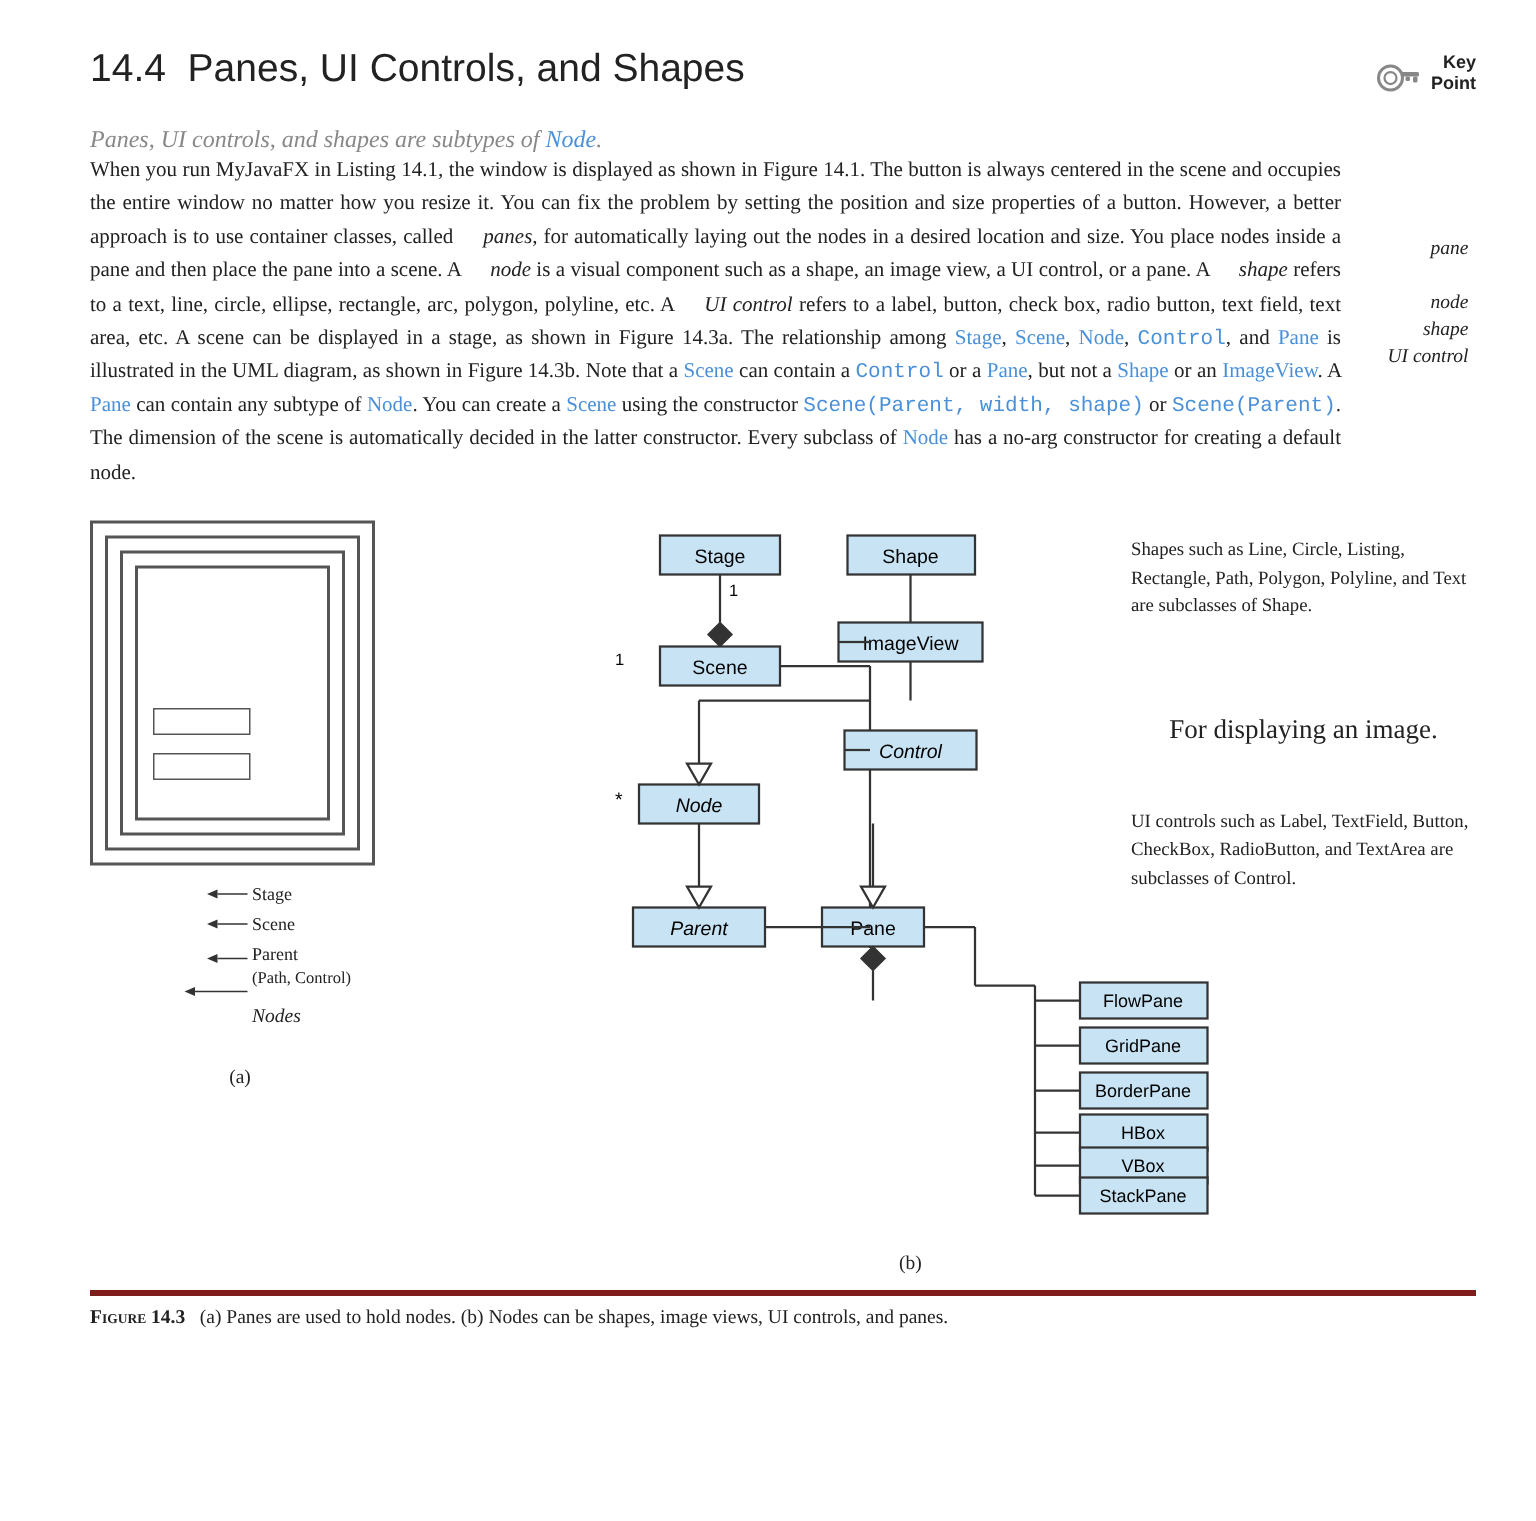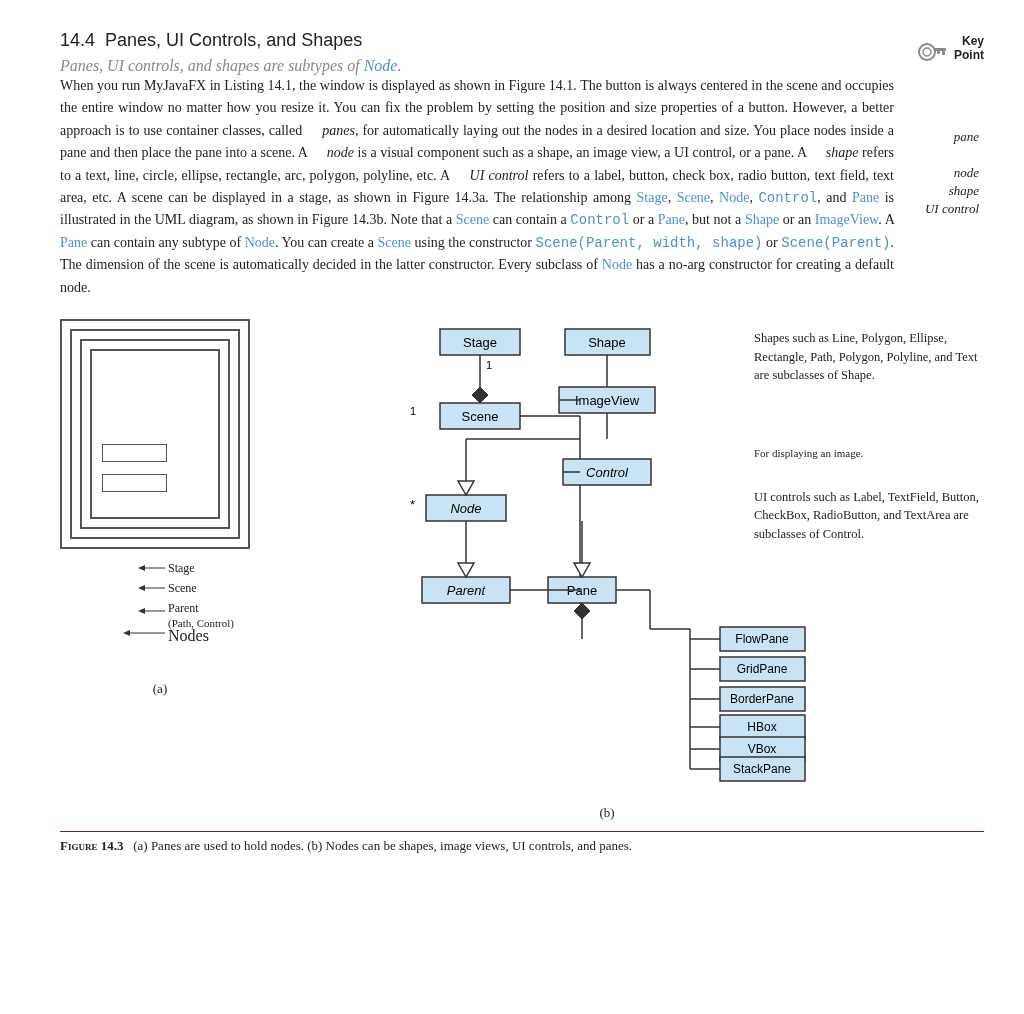--- a/index.html
+++ b/index.html
@@ -7,24 +7,24 @@
       background: #fff;
       font-family: Georgia, 'Times New Roman', serif;
       font-size: 14px;
       color: #222;
       width: 1024px;
       min-height: 1014px;
       padding: 30px 40px 30px 60px;
       position: relative;
     }
     h1.section-title {
-      font-size: 18px;
+      font-size: 26px;
       font-weight: normal;
       color: #222;
-      margin-bottom: 6px;
+      margin-bottom: 24px;
       font-family: Arial, sans-serif;
     }
     .subtitle {
       color: #888;
       font-style: italic;
       font-size: 16px;
     }
     .key-point {
       position: absolute;
       top: 30px;
@@ -143,21 +143,21 @@
         <line x1="105" y1="80" x2="70" y2="80" stroke="#333" stroke-width="1"></line>
 
         <polygon points="85,12 85,18 78,15" fill="#333"></polygon>
         <polygon points="85,32 85,38 78,35" fill="#333"></polygon>
         <polygon points="85,55 85,61 78,58" fill="#333"></polygon>
         <polygon points="70,77 70,83 63,80" fill="#333"></polygon>
       </svg>
       <div style="position:absolute; top:8px; left:108px; font-size:12px;">Stage</div>
       <div style="position:absolute; top:28px; left:108px; font-size:12px;">Scene</div>
       <div style="position:absolute; top:48px; left:108px; font-size:12px;">Parent<br><span style="font-size:11px">(Path, Control)</span></div>
-      <div style="position:absolute; top:74px; left:108px; font-size:16px;">Nodes</div>
+      <div style="position:absolute; top:88px; left:108px; font-size:13px;font-style:italic;">Nodes</div>
     </div>
     <div style="text-align:center; font-size:13px; margin-top:4px;">(a)</div>
   </div>
 
   <div style="flex:1; position:relative; min-width:400px;">
     <svg width="520" height="480" style="overflow:visible">
 
       <rect x="170" y="10" width="80" height="26" fill="#c8e4f4" stroke="#333" stroke-width="1.5"></rect>
       <text x="210" y="28" text-anchor="middle" font-size="13" font-family="Arial,sans-serif">Stage</text>
 
@@ -247,27 +247,27 @@
 
       <line x1="346" y1="271" x2="380" y2="271" stroke="#333" stroke-width="1.5"></line>
       <line x1="380" y1="271" x2="380" y2="310" stroke="#333" stroke-width="1.5"></line>
     </svg>
 
     <div style="text-align:center; font-size:13px; margin-top:2px; margin-left:200px;">(b)</div>
   </div>
 
   <div class="annotations-right" style="margin-top:10px;">
     <div class="ann-item">
-      <div class="ann-label" style="margin-bottom:2px; font-size:12.5px;">Shapes such as Line, Polygon, Ellipse, Rectangle, Path, Polygon, Polyline, and Text are subclasses of Shape.</div>
+      <div class="ann-label" style="margin-bottom:2px; font-size:12.5px;">Shapes such as Line, Circle, Listing, Rectangle, Path, Polygon, Polyline, and Text are subclasses of Shape.</div>
     </div>
     <div class="ann-item" style="margin-top:60px;">
-      <div style="font-size:11px;">For displaying an image.</div>
-    </div>
-    <div class="ann-item" style="margin-top:26px;">
+      <div style="font-size:18px;text-align:center;">For displaying an image.</div>
+    </div>
+    <div class="ann-item" style="margin-top:38px;">
       <div style="font-size:12.5px;">UI controls such as Label, TextField, Button, CheckBox, RadioButton, and TextArea are subclasses of Control.</div>
     </div>
   </div>
 </div>
 
-<div style="margin-top:10px; font-size:13px; border-top: 1px solid #7f1d1d; padding-top: 6px;">
+<div style="margin-top:10px; font-size:13px; border-top: 4px solid #7f1d1d; padding-top: 6px;">
   <span style="font-variant:small-caps; font-weight:bold;">Figure 14.3</span>
   <span>&nbsp; (a) Panes are used to hold nodes. (b) Nodes can be shapes, image views, UI controls, and panes.</span>
 </div>
 
 </body></html>

